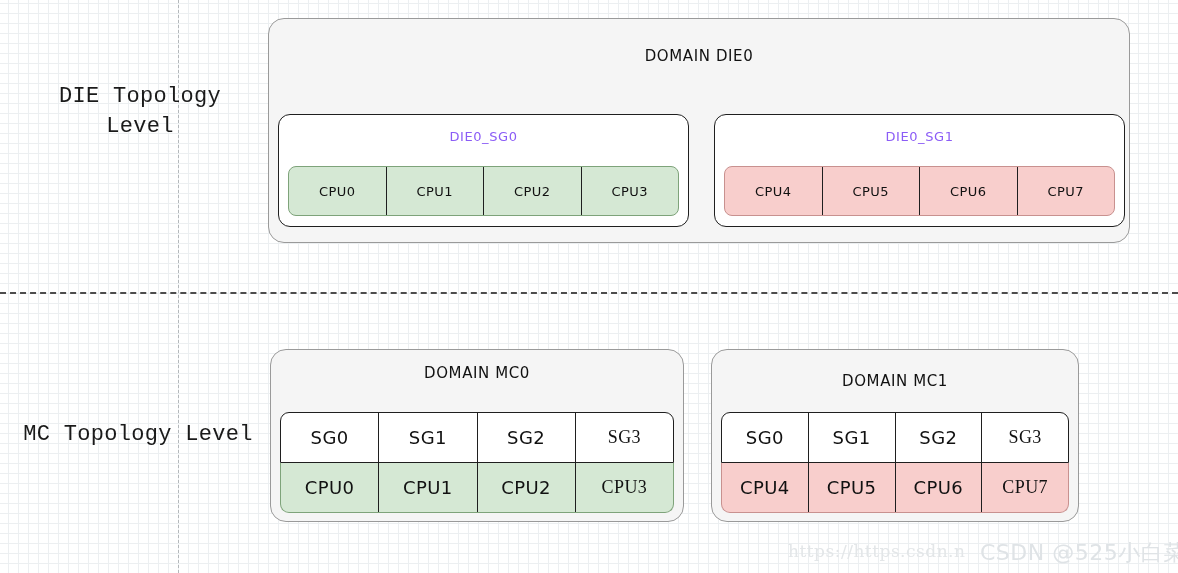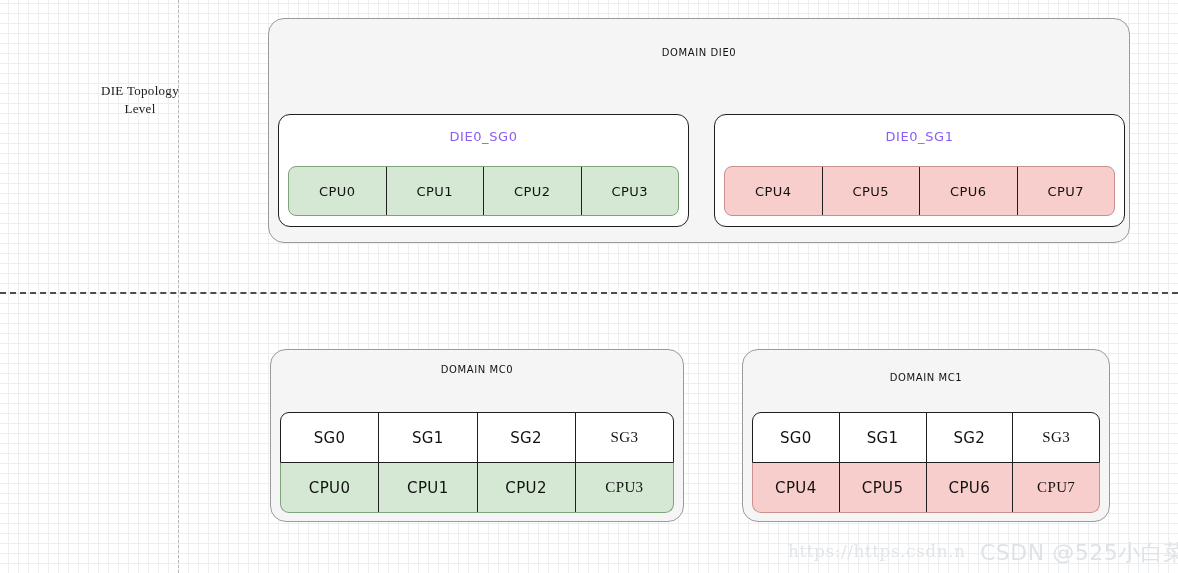--- a/index.html
+++ b/index.html
@@ -38,43 +38,43 @@
     position: absolute;
     left: 0;
     right: 0;
     height: 0;
     border-top: 2px dashed #4d4d4d;
   }
 
   
   .level-label {
     position: absolute;
-    font-family: Liberation Serif, serif;
-    font-size: 13px;
+    font-family: Liberation Mono, monospace;
+    font-size: 22px;
     color: #1a1a1a;
     text-align: center;
     line-height: 1.35;
     letter-spacing: 0.3px;
     white-space: pre-line;
   }
 
   
   .domain {
     position: absolute;
     box-sizing: border-box;
     background: #f5f5f5;
     border: 1.4px solid #9a9a9a;
     border-radius: 16px;
   }
   .domain-title {
     position: absolute;
     left: 0;
     right: 0;
     text-align: center;
-    font-size: 10px;
+    font-size: 15px;
     color: #111111;
     letter-spacing: 0.6px;
   }
 
   
   .sgroup {
     position: absolute;
     box-sizing: border-box;
     background: #ffffff;
     border: 1.6px solid #1f1f1f;
@@ -133,21 +133,21 @@
     border-top: none;
     border-radius: 0 0 9px 9px;
   }
   .mc-row.cpus.green { background: #d5e8d4; border-color: #7ea37a; }
   .mc-row.cpus.red   { background: #f8cecc; border-color: #c8918f; }
   .mc-cell {
     flex: 1 1 0;
     display: flex;
     align-items: center;
     justify-content: center;
-    font-size: 15px;
+    font-size: 18px;
     color: #111111;
     letter-spacing: 0.4px;
     border-right: 1.4px solid #1f1f1f;
     box-sizing: border-box;
   }
   .mc-cell:last-child { border-right: none; font-family: Liberation Serif, serif; }
 
   
   .watermark-url {
     position: absolute;
@@ -194,40 +194,41 @@
       <div class="sgroup-title">DIE0_SG1</div>
       <div class="cpu-strip red" style="left:9px; top:51px; right:9px; height:50px;">
         <div class="cpu-cell">CPU4</div>
         <div class="cpu-cell">CPU5</div>
         <div class="cpu-cell">CPU6</div>
         <div class="cpu-cell">CPU7</div>
       </div>
     </div>
   </div>
 
+  <div class="level-label" style="left:18px; top:420px; width:240px;">MC Topology Level</div>
 
   <div class="domain" style="left:270px; top:349px; width:414px; height:173px;">
     <div class="domain-title" style="top:14px;">DOMAIN MC0</div>
     <div class="mc-table" style="left:9px; top:62px; right:9px;">
       <div class="mc-row header" style="height:51px;">
         <div class="mc-cell">SG0</div>
         <div class="mc-cell">SG1</div>
         <div class="mc-cell">SG2</div>
         <div class="mc-cell">SG3</div>
       </div>
       <div class="mc-row cpus green" style="height:50px;">
         <div class="mc-cell">CPU0</div>
         <div class="mc-cell">CPU1</div>
         <div class="mc-cell">CPU2</div>
         <div class="mc-cell">CPU3</div>
       </div>
     </div>
   </div>
 
-  <div class="domain" style="left:742px; top:349px; width:368px; height:173px;padding-left:44px;">
+  <div class="domain" style="left:711px; top:349px; width:368px; height:173px;padding-left:44px;">
     <div class="domain-title" style="top:22px;">DOMAIN MC1</div>
     <div class="mc-table" style="left:9px; top:62px; right:9px;">
       <div class="mc-row header" style="height:51px;">
         <div class="mc-cell">SG0</div>
         <div class="mc-cell">SG1</div>
         <div class="mc-cell">SG2</div>
         <div class="mc-cell">SG3</div>
       </div>
       <div class="mc-row cpus red" style="height:50px;">
         <div class="mc-cell">CPU4</div>

